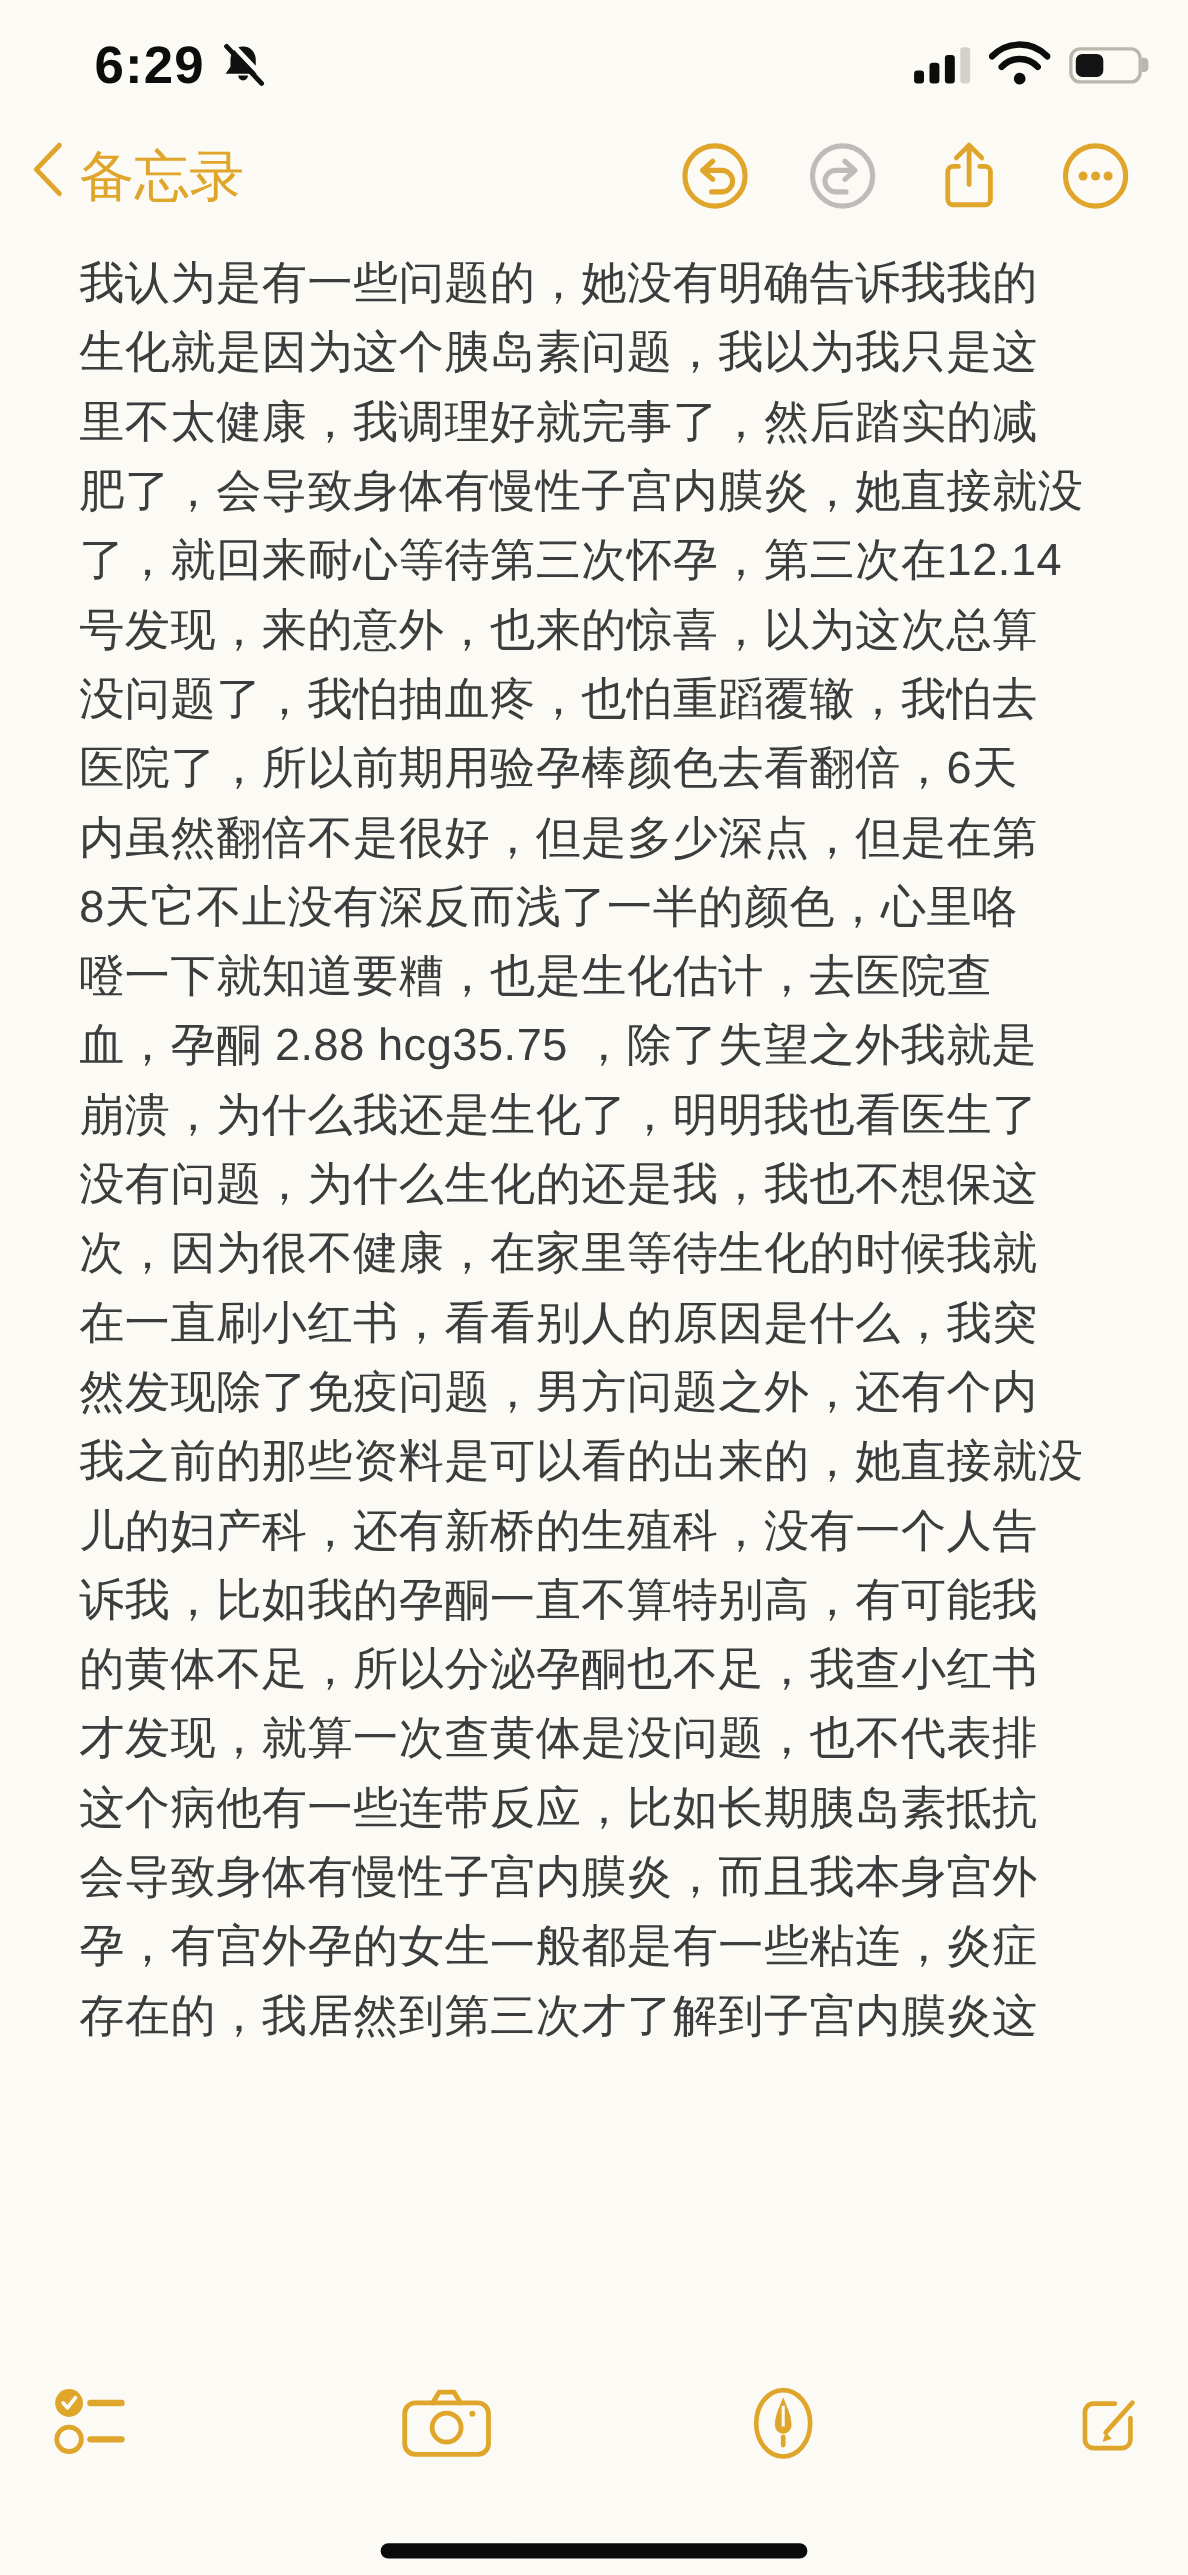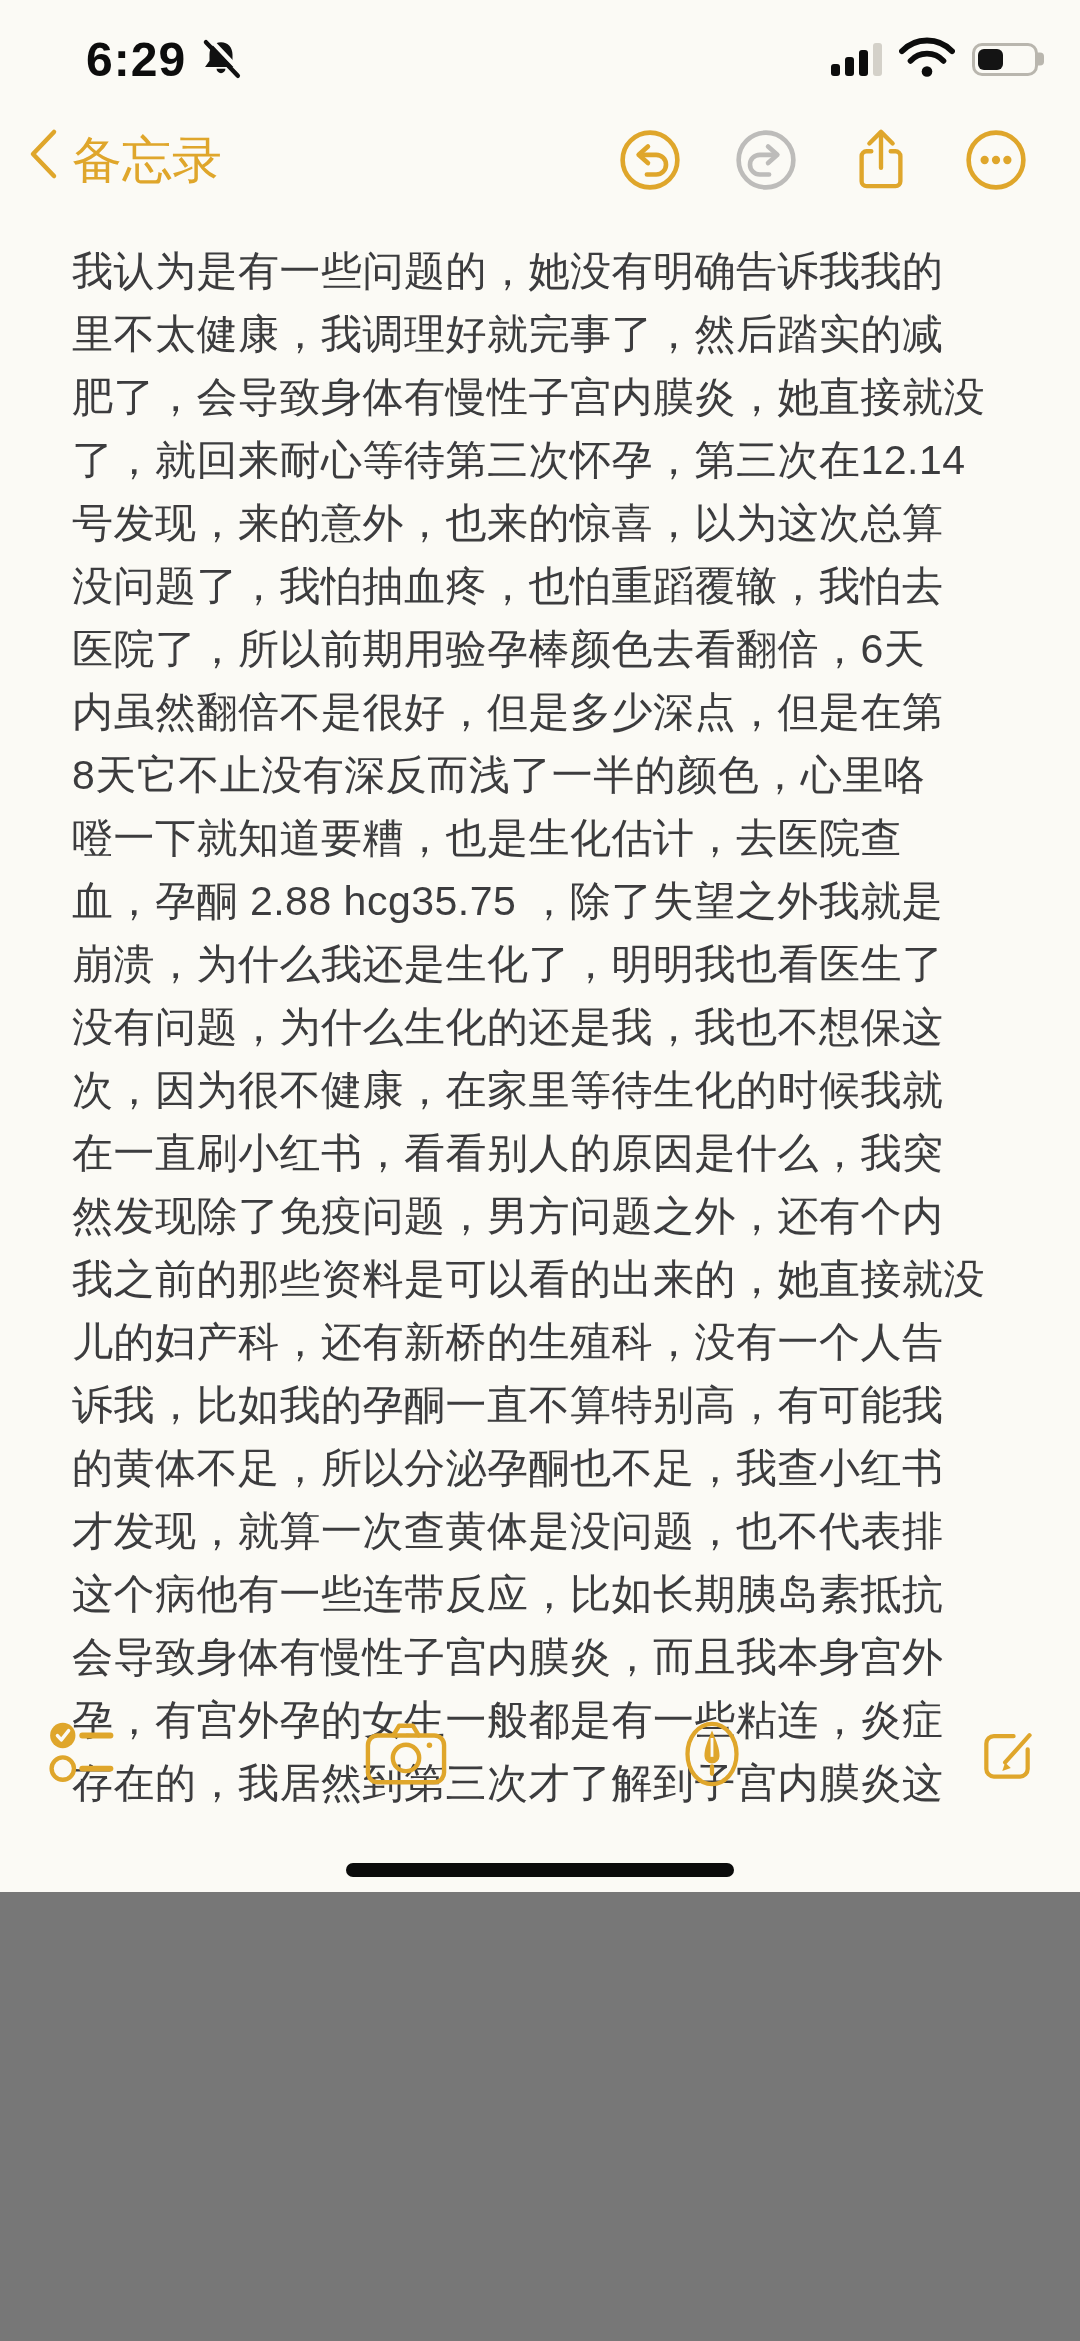--- a/index.html
+++ b/index.html
@@ -1,18 +1,18 @@
 <!DOCTYPE html>
 <html><head>
 <meta charset="utf-8">
 <style>
   * { margin:0; padding:0; box-sizing:border-box; }
   body { background:#777; }
   .screen {
-    position:relative; width:1080px; height:1892px; margin:0 auto;
+    position:relative; width:1080px; height:2341px; margin:0 auto;
     background:#FBFAF5; overflow:hidden;
     font-family:"Liberation Sans", sans-serif;
   }
   
   .status-bar { display:flex; align-items:center; height:100px; padding:18px 42px 0 86px; }
   .time { font-size:48px; font-weight:700; color:#0d0d0d; letter-spacing:1px; }
   .bell-wrap { margin-left:12px; display:flex; align-items:center; }
   .status-right { margin-left:auto; display:flex; align-items:center; gap:17px; }
   .signal { display:flex; align-items:flex-end; gap:5px; }
   .signal .bar { width:9px; border-radius:3px; background:#0c0c0c; }
@@ -21,21 +21,21 @@
   .battery { position:relative; width:66px; height:33px; border:3px solid #b9b6ae; border-radius:10px; }
   .battery .fill { position:absolute; left:3px; top:3px; bottom:3px; width:25px; background:#141414; border-radius:6px; }
   .battery .nub { position:absolute; right:-9px; top:50%; transform:translateY(-50%); width:6px; height:13px; background:#b9b6ae; border-radius:0 4px 4px 0; }
   
   .nav-bar { display:flex; align-items:center; height:114px; padding:6px 52px 0 26px; }
   .back { display:flex; align-items:center; gap:12px; color:#DFA62B; font-size:50px; cursor:pointer;text-align:right; }
   .nav-actions { margin-left:auto; display:flex; align-items:center; gap:52px; }
   .icon-btn { display:flex; align-items:center; justify-content:center; cursor:pointer; }
   .icon-btn svg { display:block; }
   
-  .note-body { margin-top:26px; padding:0 60px 0 72px; font-size:41px; line-height:63px; color:#3C3C3E; letter-spacing:0.5px; }
+  .note-body { margin-top:12px; padding:0 60px 0 72px; font-size:41px; line-height:63px; color:#3C3C3E; letter-spacing:0.5px; }
   .note-line { white-space:nowrap; }
   
   .toolbar { position:absolute; left:0; right:0; bottom:100px; display:flex; align-items:center; justify-content:space-between; padding:0 42px 0 48px; }
   .home-indicator { position:absolute; left:50%; transform:translateX(-50%); bottom:15px; width:388px; height:14px; border-radius:8px; background:#0b0b0b; cursor:grab; }
   .gold-stroke { stroke:#DFA62B; fill:none; stroke-width:4.5; stroke-linecap:round; stroke-linejoin:round; }
   .gray-stroke { stroke:#BDBCBA; fill:none; stroke-width:4.5; stroke-linecap:round; stroke-linejoin:round; }
 </style>
 </head>
 <body>
 
@@ -109,20 +109,21 @@
           <circle cx="20" cy="31" r="4" fill="#DFA62B" stroke="none"></circle>
           <circle cx="31" cy="31" r="4" fill="#DFA62B" stroke="none"></circle>
           <circle cx="42" cy="31" r="4" fill="#DFA62B" stroke="none"></circle>
         </svg>
       </span>
     </div>
   </div>
 
   <div class="note-body">
       <div class="note-line">我认为是有一些问题的，她没有明确告诉我我的</div>
+      <div class="note-line">生化就是因为这个胰岛素问题，我以为我只是这</div>
       <div class="note-line">里不太健康，我调理好就完事了，然后踏实的减</div>
       <div class="note-line">肥了，会导致身体有慢性子宫内膜炎，她直接就没</div>
       <div class="note-line">了，就回来耐心等待第三次怀孕，第三次在12.14</div>
       <div class="note-line">号发现，来的意外，也来的惊喜，以为这次总算</div>
       <div class="note-line">没问题了，我怕抽血疼，也怕重蹈覆辙，我怕去</div>
       <div class="note-line">医院了，所以前期用验孕棒颜色去看翻倍，6天</div>
       <div class="note-line">内虽然翻倍不是很好，但是多少深点，但是在第</div>
       <div class="note-line">8天它不止没有深反而浅了一半的颜色，心里咯</div>
       <div class="note-line">噔一下就知道要糟，也是生化估计，去医院查</div>
       <div class="note-line">血，孕酮 2.88 hcg35.75 ，除了失望之外我就是</div>

